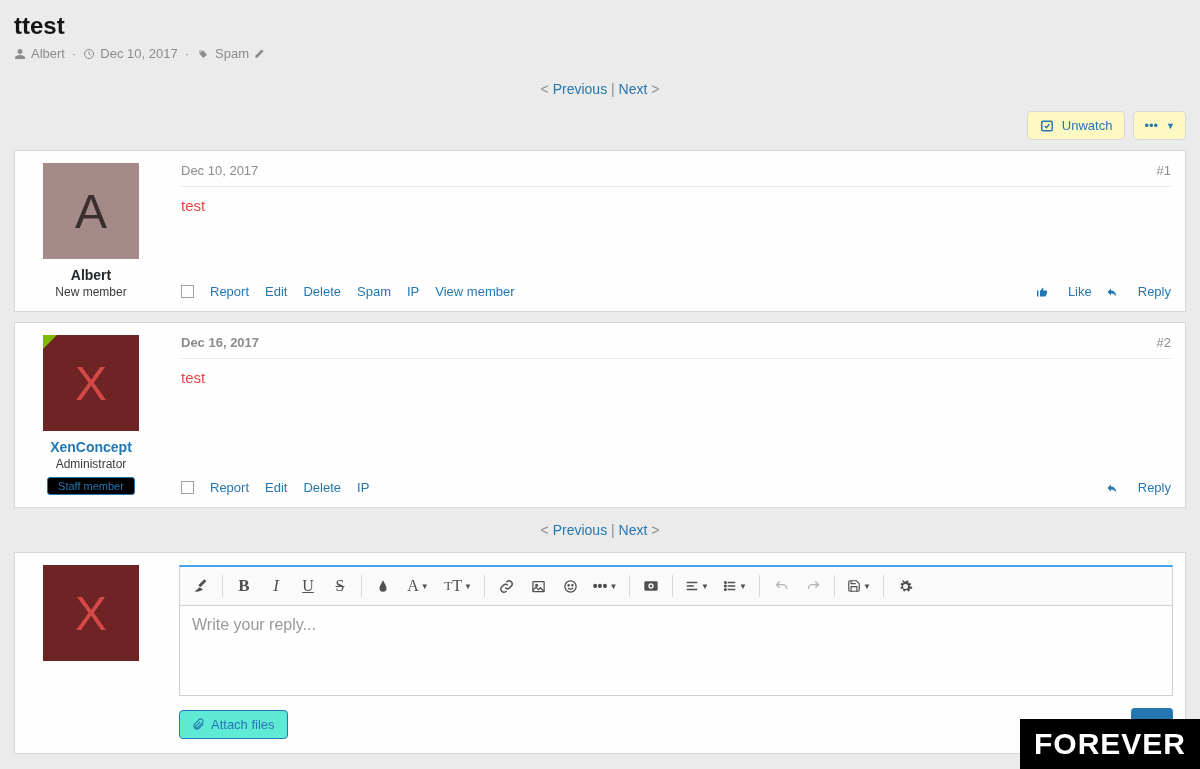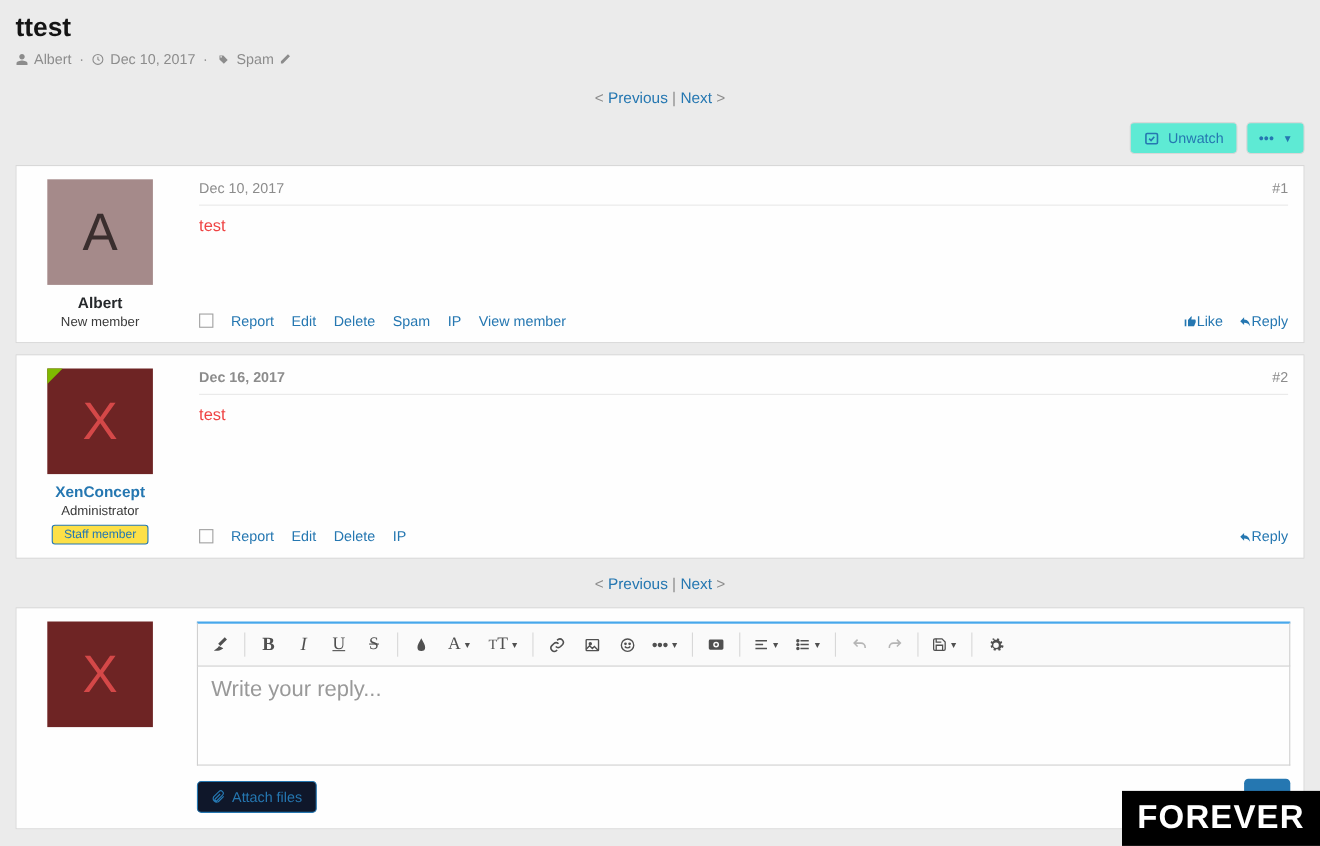--- a/index.html
+++ b/index.html
@@ -6,48 +6,48 @@
 body { background: #ebebeb; font-family: -apple-system, BlinkMacSystemFont, "Segoe UI", Arial, sans-serif; font-size: 14px; color: #2c2c2c; }
 a { color: #2577b1; text-decoration: none; }
 .container { padding: 12px 14px; }
 .thread-title { font-size: 24px; font-weight: 700; color: #141414; margin-bottom: 6px; }
 .meta-row { display: flex; align-items: center; gap: 5px; color: #8c8c8c; font-size: 13px; margin-bottom: 20px; }
 .meta-icon { display: inline-flex; align-items: center; }
 .dot { color: #8c8c8c; margin: 0 2px; }
 .nav-row { text-align: center; color: #8c8c8c; margin: 14px 0; font-size: 14px; }
 .nav-row a { color: #2577b1; margin-top: 16px; }
 .actions-row { display: flex; justify-content: flex-end; gap: 8px; margin-bottom: 10px; }
-.btn { background: #5eead4; border: 1px solid #d8d8d8; border-radius: 4px; padding: 6px 12px; font-size: 13px; color: #2577b1; display: inline-flex; align-items: center; gap: 8px; cursor: pointer; }
+.btn { background: #fef9c3; border: 1px solid #d8d8d8; border-radius: 4px; padding: 6px 12px; font-size: 13px; color: #2577b1; display: inline-flex; align-items: center; gap: 8px; cursor: pointer; }
 .btn svg { width: 14px; height: 14px; }
 .post-block { display: flex; background: #fefefe; border: 1px solid #d8d8d8; margin-bottom: 10px; }
 .user-col { width: 152px; padding: 12px; text-align: center; flex-shrink: 0; }
 .avatar { width: 96px; height: 96px; margin: 0 auto 8px; display: flex; align-items: center; justify-content: center; font-size: 48px; font-weight: 400; position: relative; }
 .avatar.al { background: #a58a8a; color: #3a2e2e; }
 .avatar.xc { background: #6e2424; color: #d44848; }
 .avatar .badge { position: absolute; top: 0; left: 0; width: 0; height: 0; border-top: 14px solid #7fb900; border-right: 14px solid transparent; }
 .username { font-weight: 700; color: #25282b; display: block; margin-bottom: 2px; font-size: 14px; }
 .username.xc { color: #2577b1; }
 .usertitle { font-size: 12px; color: #3a3a3a; }
-.userbanner { display: inline-block; background: #fde047; border: 1px solid #2577b1; color: #2577b1; font-size: 11px; padding: 2px 10px; margin-top: 6px; border-radius: 3px; }
+.userbanner { display: inline-block; background: #000000; border: 1px solid #2577b1; color: #2577b1; font-size: 11px; padding: 2px 10px; margin-top: 6px; border-radius: 3px; }
 .msg-col { flex: 1; padding: 12px 14px; display: flex; flex-direction: column; }
 .msg-header { display: flex; justify-content: space-between; color: #8c8c8c; font-size: 13px; border-bottom: 1px solid #e8e8e8; padding-bottom: 8px; margin-bottom: 10px; }
 .msg-body { font-size: 15px; color: #ef4444; flex: 1; }
 .msg-footer { display: flex; justify-content: space-between; margin-top: 50px; align-items: flex-end; }
 .mod-actions { display: flex; align-items: center; gap: 16px; font-size: 13px; }
 .checkbox { width: 13px; height: 13px; border: 1px solid #a0a0a0; display: inline-block; }
 .react-actions { display: flex; gap: 14px; font-size: 13px; }
-.react-actions a { display: inline-flex; align-items: center; gap: 0; }
+.react-actions a { display: inline-flex; align-items: center; gap: 20px; }
 .editor-block { display: flex; background: #fefefe; border: 1px solid #d8d8d8; margin-top: 10px; }
 .editor-col { flex: 1; padding: 12px; }
 .toolbar { border: 1px solid #d0d0d0; border-top: 2px solid #47a7eb; background: #fafafa; display: flex; align-items: center; padding: 4px 6px; gap: 2px; }
 .tb-btn { width: 30px; height: 30px; display: inline-flex; align-items: center; justify-content: center; color: #505050; cursor: pointer; border-radius: 2px; }
 .tb-sep { width: 1px; height: 22px; background: #d8d8d8; margin: 0 4px; }
-.editor-area { border: 1px solid #d0d0d0; border-top: none; min-height: 90px; padding: 10px 12px; color: #999; font-size: 20px; }
+.editor-area { border: 1px solid #d0d0d0; border-top: none; min-height: 90px; padding: 10px 12px; color: #999; font-size: 16px; }
 .attach-row { display: flex; justify-content: space-between; align-items: center; margin-top: 12px; }
-.attach-btn { background: #0f172a; border: 1px solid #2577b1; color: #2577b1; padding: 6px 12px; border-radius: 4px; font-size: 13px; display: inline-flex; align-items: center; gap: 6px; cursor: pointer; }
+.attach-btn { background: #5eead4; border: 1px solid #2577b1; color: #2577b1; padding: 6px 12px; border-radius: 4px; font-size: 13px; display: inline-flex; align-items: center; gap: 6px; cursor: pointer; }
 .post-btn { background: #2577b1; color: #fff; border: none; padding: 8px 14px; border-radius: 4px; cursor: pointer; }
 .watermark { position: fixed; bottom: 0; right: 0; background: #000; color: #d81010; padding: 10px 14px; font-family: Impact, sans-serif; font-size: 36px; line-height: 1; text-align: center; font-weight: 900; }
 .watermark .wm2 { color: #fff; font-size: 30px; letter-spacing: 1px; }
 </style>
 </head>
 <body>
 
 <div class="container">
   <h1 class="thread-title">ttest</h1>
   <div class="meta-row">

